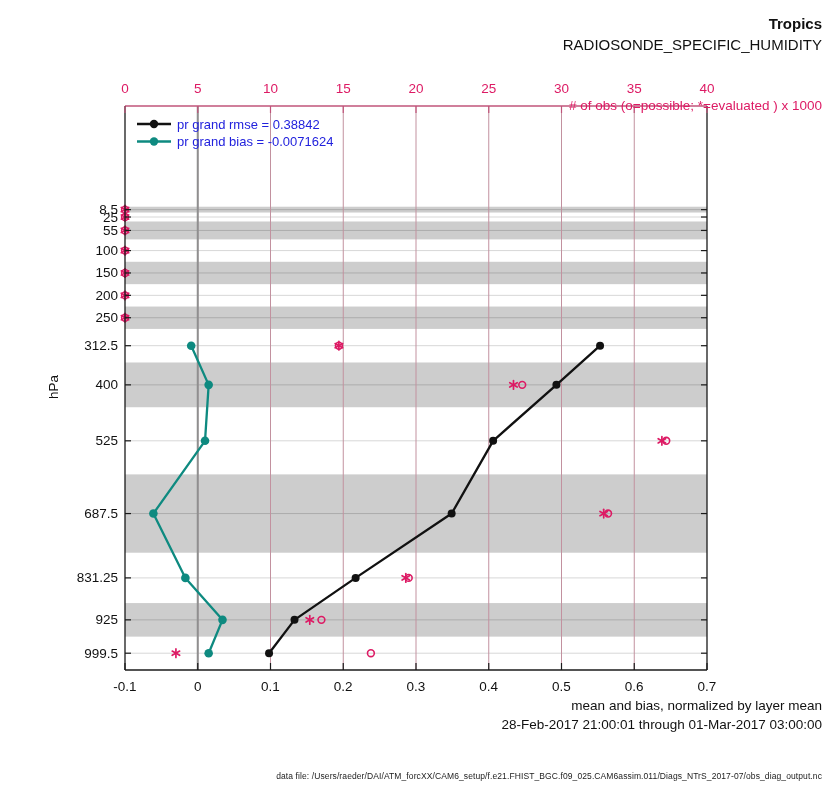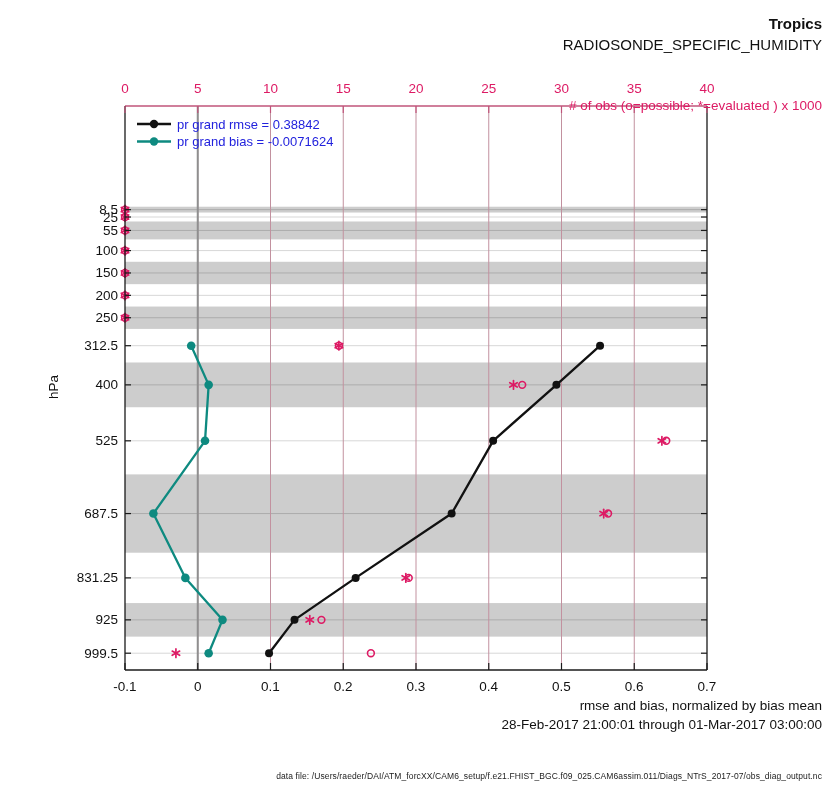--- a/index.html
+++ b/index.html
@@ -236,16 +236,16 @@
       <line x1="137" x2="171" y1="124" y2="124" stroke="#111111" stroke-width="2.3"></line>
       <circle cx="154" cy="124" r="4.2" fill="#111111"></circle>
       <text x="177" y="128.5" fill="#2222dd" font-size="13" text-anchor="start" font-family="&quot;Liberation Sans&quot;, sans-serif">pr grand rmse = 0.38842</text>
       <line x1="137" x2="171" y1="141.5" y2="141.5" stroke="#0e8a80" stroke-width="2.3"></line>
       <circle cx="154" cy="141.5" r="4.2" fill="#0e8a80"></circle>
       <text x="177" y="146" fill="#2222dd" font-size="13" text-anchor="start" font-family="&quot;Liberation Sans&quot;, sans-serif">pr grand bias = -0.0071624</text>
     </svg>
   <div id="title1" class="ctext">Tropics</div>
   <div id="title2" class="ctext">RADIOSONDE_SPECIFIC_HUMIDITY</div>
   <div id="obslabel" class="ctext"># of obs (o=possible; *=evaluated ) x 1000</div>
-  <div id="xlabel" class="ctext">rmse and bias, normalized by bias mean</div>
+  <div id="xlabel" class="ctext">mean and bias, normalized by layer mean</div>
   <div id="datelabel" class="ctext">28-Feb-2017 21:00:01 through 01-Mar-2017 03:00:00</div>
   <div id="footer" class="ctext">data file: /Users/raeder/DAI/ATM_forcXX/CAM6_setup/f.e21.FHIST_BGC.f09_025.CAM6assim.011/Diags_NTrS_2017-07/obs_diag_output.nc</div>
 </div>
 
 </body></html>

